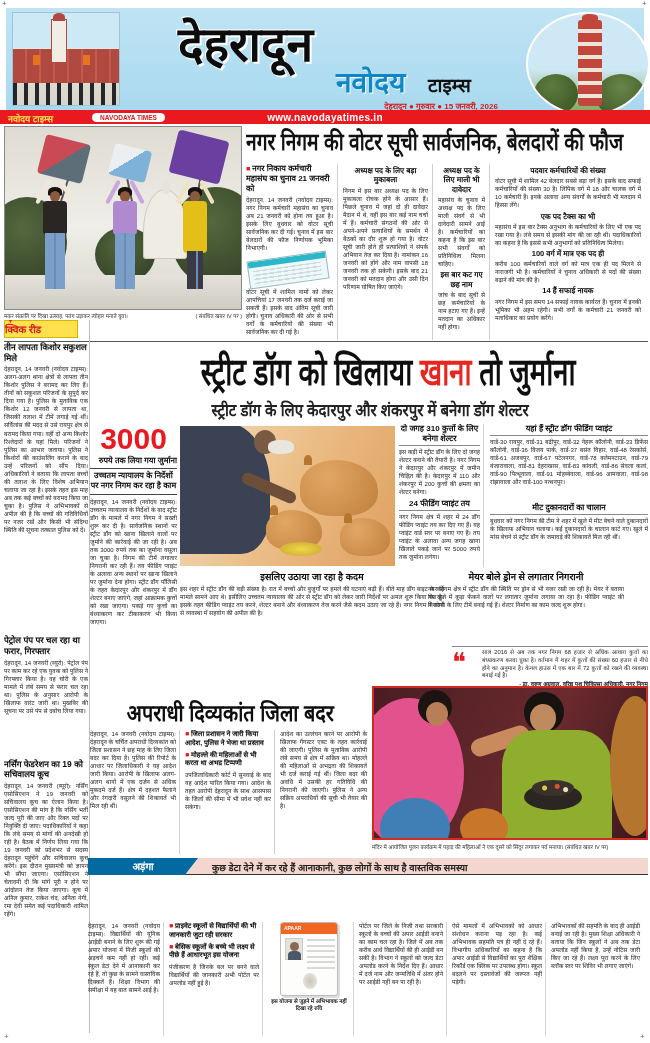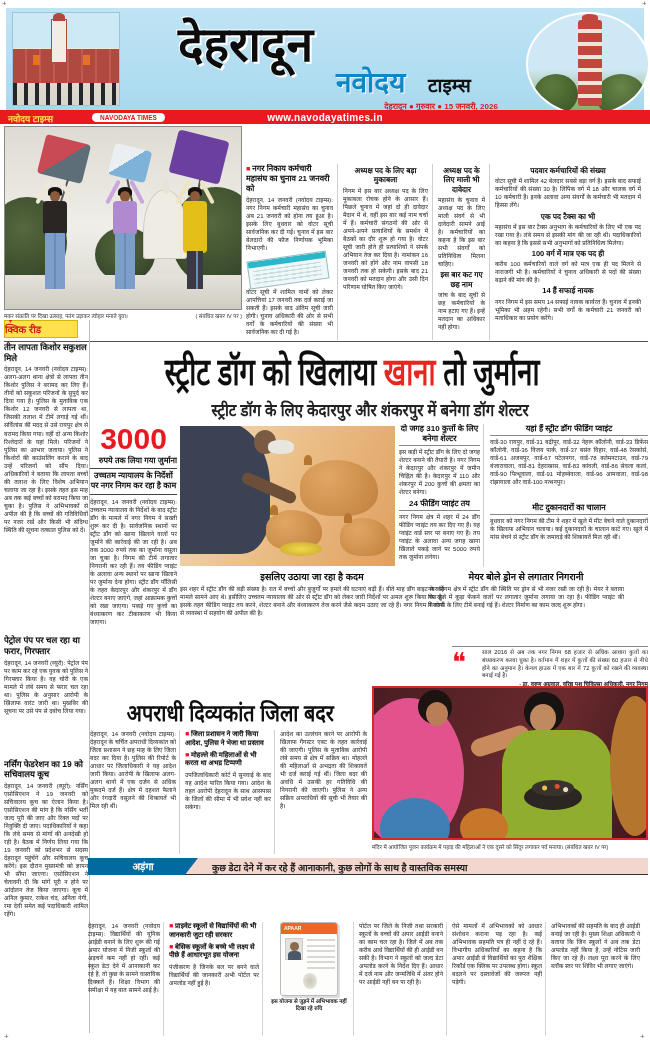--- a/index.html
+++ b/index.html
@@ -58,21 +58,21 @@
   .voterins:before{content:"";position:absolute;left:0;top:0;width:100%;height:6px;background:#2ab7c9}
   .voterins:after{content:"";position:absolute;left:4px;top:9px;width:68px;height:14px;background:repeating-linear-gradient(#cdd 0 1.5px,transparent 1.5px 4px)}
   .hr-main{left:4px;top:341px;width:644px;border-bottom:1.5px solid #555}
   
   .qr{left:4px;top:320px;width:84px;height:713px;overflow:hidden}
   .qr-label{position:relative;width:74px;background:#ffe14d;border:1px solid #d6b500;text-align:left;font-size:10px;font-weight:900;color:#d61c1c;padding:1px 0;margin-bottom:4px}
   .qr-label:before{content:"▼";position:absolute;left:2px;top:-4px;color:#e8191f;font-size:7px}
   .qr h4{font-size:8.5px;line-height:1.25;color:#0d0d0d;margin:4px 0 2px}
   .vline{border-left:1px solid #bdbdbd}
   
-  .dog-head{left:92px;top:344px;width:556px;height:50px;text-align:left;overflow:visible}
+  .dog-head{left:92px;top:344px;width:556px;height:50px;text-align:right;overflow:visible}
   .dog-sub{left:110px;top:398px;width:520px;text-align:center}
   .d-left{left:90px;top:424px;width:87px;height:268px;overflow:hidden}
   .big3000{font-size:30px;font-weight:900;color:#e8191f;text-align:center;line-height:1}
   .d-sub1{font-size:8px;font-weight:bold;text-align:right;line-height:1.25;margin:2px 0;color:#111}
   .d-sub2{font-size:8px;font-weight:bold;text-align:center;line-height:1.3;border-top:1px solid #444;border-bottom:1px solid #444;padding:2px 0;margin-bottom:3px;color:#111}
   .dogphoto{left:180px;top:426px;width:215px;height:140px;background:linear-gradient(115deg,#f2ddc0,#ecc08a 45%,#dfa060);overflow:hidden}
   .man{position:absolute;left:-6px;top:-4px;width:96px;height:132px;background:#3a4254;border-radius:0 48% 30% 0}
   .man-head{position:absolute;left:74px;top:4px;width:22px;height:24px;background:#7a5a42;border-radius:50%}
   .man-cloth{position:absolute;left:88px;top:14px;width:26px;height:14px;background:#e9e6df;border-radius:40%}
   .man-arm{position:absolute;left:60px;top:56px;width:58px;height:12px;background:#6d4f39;border-radius:6px;transform:rotate(24deg)}
@@ -186,20 +186,23 @@
         <div class="head"></div>
       <div class="torso" style="background:#e3bf17;height:52px"></div>
       <div class="legs" style="top:78px;height:38px;background:#3a3a46;width:16px;left:12px"></div>
     </div>
   </div>
   <div class="abs cap-row">
     <span>मकर संक्रांति पर दिखा उत्साह, पतंग उड़ाकर त्योहार मनाते युवा।</span>
     <span>( संबंधित खबर IV पर )</span>
   </div>
 
+  <div class="abs ts-head">
+    <span class="sq" style="font-size:24px;font-weight:900;color:#111;transform:scaleX(0.8)">नगर निगम की वोटर सूची सार्वजनिक, बेलदारों की फौज</span>
+  </div>
   <div class="abs ts-cols">
     <div>
       <div class="bullhead">नगर निकाय कर्मचारी महासंघ का चुनाव 21 जनवरी को</div>
       <div class="bt">देहरादून, 14 जनवरी (नवोदय टाइम्स): नगर निगम कर्मचारी महासंघ का चुनाव अब 21 जनवरी को होना तय हुआ है। इसके लिए बुधवार को वोटर सूची सार्वजनिक कर दी गई। चुनाव में इस बार बेलदारों की फौज निर्णायक भूमिका निभाएगी।</div>
       <div class="voterins"></div>
       <div class="bt">वोटर सूची में शामिल नामों को लेकर आपत्तियां 17 जनवरी तक दर्ज कराई जा सकती हैं। इसके बाद अंतिम सूची जारी होगी। चुनाव अधिकारी की ओर से सभी वर्गों के कर्मचारियों की संख्या भी सार्वजनिक कर दी गई है।</div>
     </div>
     <div>
       <div class="midhead">अध्यक्ष पद के लिए बड़ा मुकाबला</div>
       <div class="bt">निगम में इस बार अध्यक्ष पद के लिए मुकाबला रोचक होने के आसार हैं। पिछले चुनाव में जहां दो ही दावेदार मैदान में थे, वहीं इस बार कई नाम चर्चा में हैं। कर्मचारी संगठनों की ओर से अपने-अपने प्रत्याशियों के समर्थन में बैठकों का दौर शुरू हो गया है। वोटर सूची जारी होते ही प्रत्याशियों ने संपर्क अभियान तेज कर दिया है। नामांकन 16 जनवरी को होंगे और नाम वापसी 18 जनवरी तक हो सकेगी। इसके बाद 21 जनवरी को मतदान होगा और उसी दिन परिणाम घोषित किए जाएंगे।</div>

